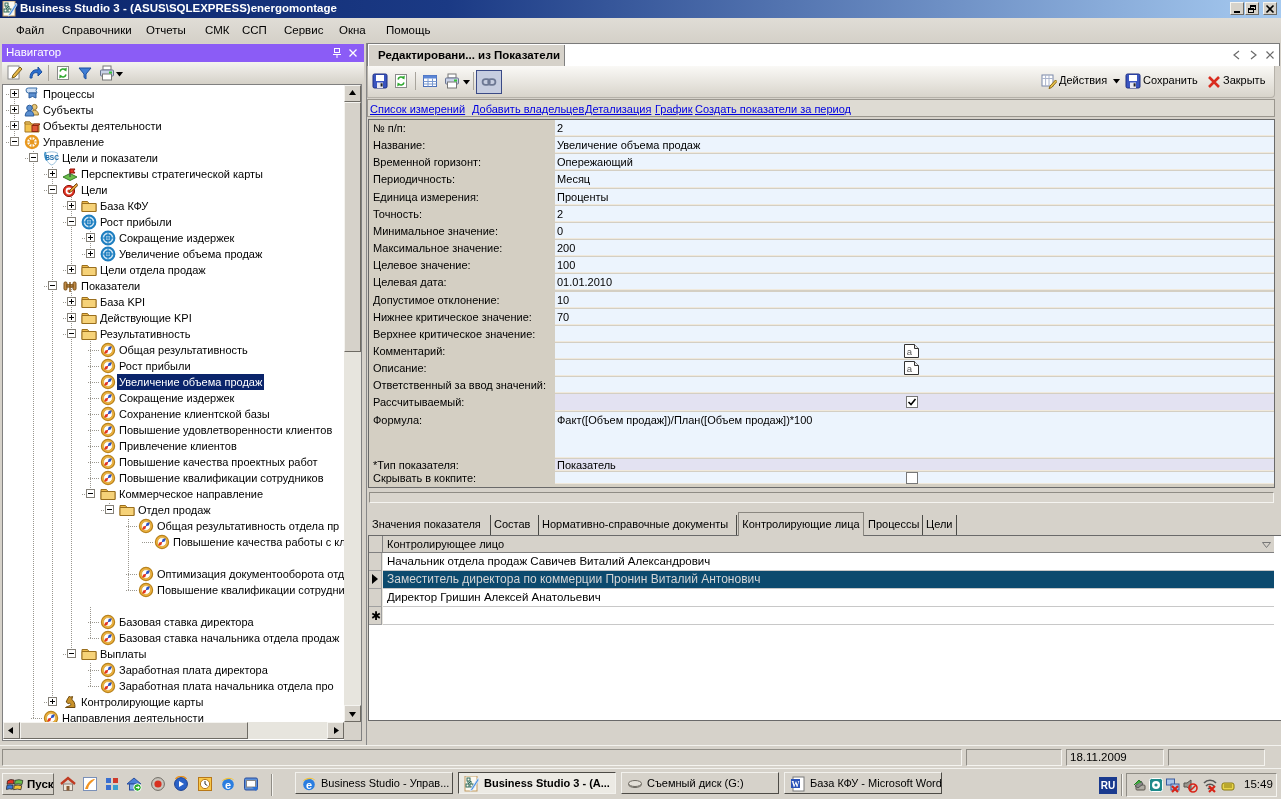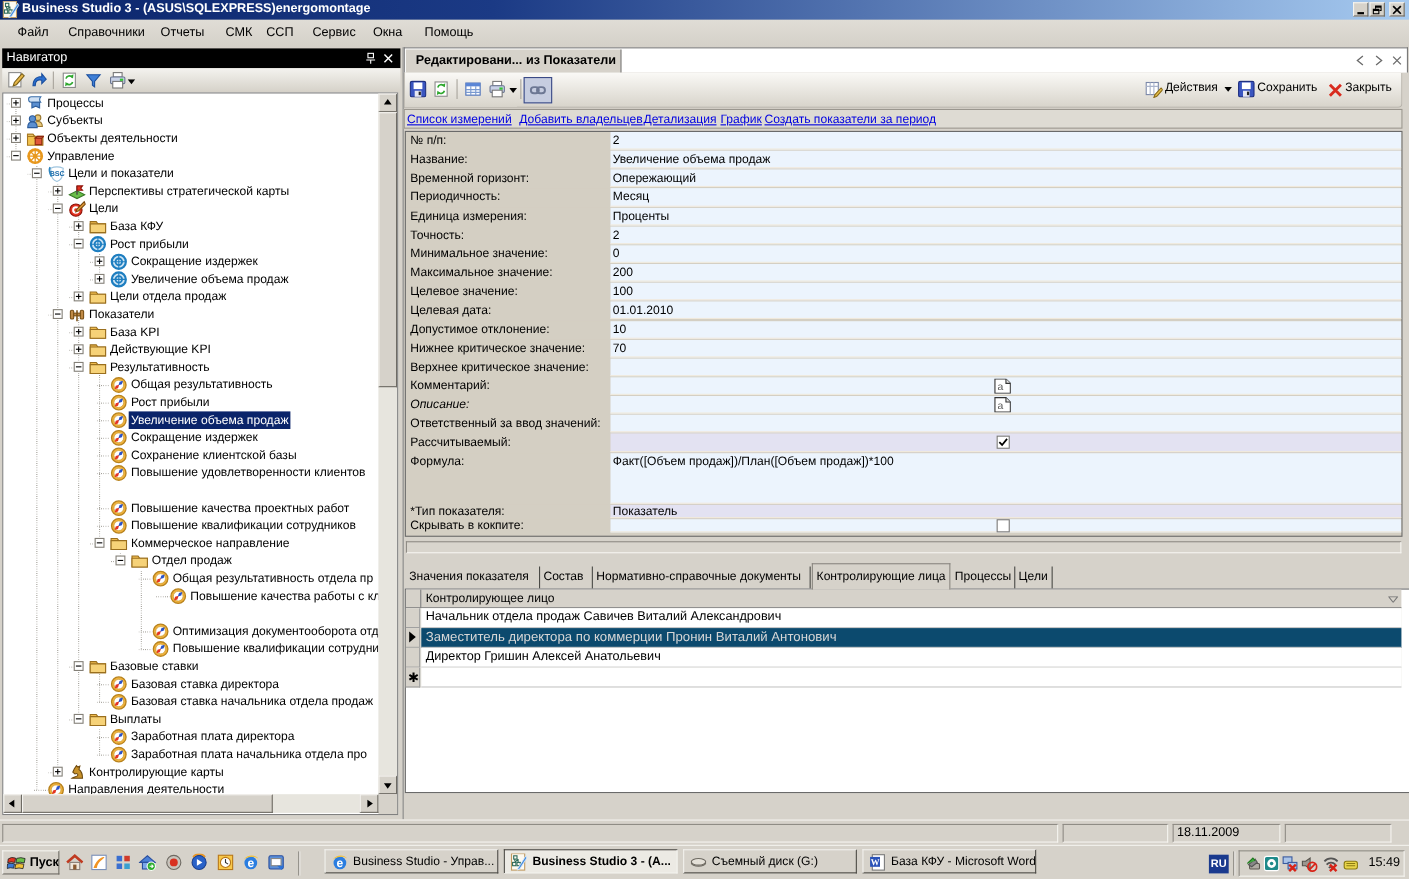--- a/index.html
+++ b/index.html
@@ -1,21 +1,21 @@
 <!DOCTYPE html>
 <html><head><meta charset="utf-8">
 <style>
 *{margin:0;padding:0;box-sizing:border-box;}
 html,body{width:1281px;height:799px;overflow:hidden;}
 body{font-family:"Liberation Sans",sans-serif;font-size:11px;color:#000;background:#d6d2ca;}
 #scr{position:relative;width:1281px;height:799px;background:#d6d2ca;overflow:hidden;}
 .abs{position:absolute;}
 .raised{border-top:1px solid #f5f4f0;border-left:1px solid #f5f4f0;border-right:1px solid #6e6b64;border-bottom:1px solid #6e6b64;}
 .sunken{border-top:1px solid #8f8c85;border-left:1px solid #8f8c85;border-right:1px solid #f5f4f0;border-bottom:1px solid #f5f4f0;}
-.navy{background:#000000;}
+.navy{background:#8b5cf6;}
 svg{display:block;}
 .trow{position:absolute;height:16px;line-height:16px;white-space:nowrap;}
 .tico{position:absolute;top:0px;}
 .ttxt{position:absolute;top:0;height:16px;line-height:16px;font-size:11px;white-space:nowrap;}
 .eb{position:absolute;width:9px;height:9px;top:3px;background:#fff;border:1px solid #848078;}
 .eb i{position:absolute;background:#000;}
 .eb .h{left:1px;top:3px;width:5px;height:1px;}
 .eb .v{left:3px;top:1px;width:1px;height:5px;}
 .dotv{position:absolute;width:1px;background-image:linear-gradient(#9a978f 1px,transparent 1px);background-size:1px 2px;}
 .doth{position:absolute;height:1px;background-image:linear-gradient(90deg,#9a978f 1px,transparent 1px);background-size:2px 1px;}
@@ -428,20 +428,32 @@
           <div class="tico" style="left:97px;">
             <svg class="" width="16" height="16" viewBox="0 0 16 16">
               <circle cx="8" cy="8" r="6.6" fill="#f0b23c" stroke="#b8831e" stroke-width="1.2"></circle>
               <circle cx="8" cy="8" r="4.4" fill="#fff" stroke="#c89830" stroke-width="0.6"></circle>
               <path d="M8.3 7.7 7.3 10.9 4.2 11.8 5.2 8.6z" fill="#e43322"></path>
               <path d="M7.7 8.3 8.7 5.1 11.8 4.2 10.8 7.4z" fill="#2a52c8"></path>
             </svg>
           </div>
           <div class="ttxt" style="left:116px;">Повышение удовлетворенности клиентов</div>
         </div>
+        <div class="trow" style="left:0;top:353px;width:341px;">
+          <div class="doth" style="left:85px;top:8px;width:12px;"></div>
+          <div class="tico" style="left:97px;">
+            <svg class="" width="16" height="16" viewBox="0 0 16 16">
+              <circle cx="8" cy="8" r="6.6" fill="#f0b23c" stroke="#b8831e" stroke-width="1.2"></circle>
+              <circle cx="8" cy="8" r="4.4" fill="#fff" stroke="#c89830" stroke-width="0.6"></circle>
+              <path d="M8.3 7.7 7.3 10.9 4.2 11.8 5.2 8.6z" fill="#e43322"></path>
+              <path d="M7.7 8.3 8.7 5.1 11.8 4.2 10.8 7.4z" fill="#2a52c8"></path>
+            </svg>
+          </div>
+          <div class="ttxt" style="left:116px;">Привлечение клиентов</div>
+        </div>
         <div class="trow" style="left:0;top:369px;width:341px;">
           <div class="doth" style="left:85px;top:8px;width:12px;"></div>
           <div class="tico" style="left:97px;">
             <svg class="" width="16" height="16" viewBox="0 0 16 16">
               <circle cx="8" cy="8" r="6.6" fill="#f0b23c" stroke="#b8831e" stroke-width="1.2"></circle>
               <circle cx="8" cy="8" r="4.4" fill="#fff" stroke="#c89830" stroke-width="0.6"></circle>
               <path d="M8.3 7.7 7.3 10.9 4.2 11.8 5.2 8.6z" fill="#e43322"></path>
               <path d="M7.7 8.3 8.7 5.1 11.8 4.2 10.8 7.4z" fill="#2a52c8"></path>
             </svg>
           </div>
@@ -525,33 +537,20 @@
           <div class="doth" style="left:123px;top:8px;width:12px;"></div>
           <div class="tico" style="left:135px;">
             <svg class="" width="16" height="16" viewBox="0 0 16 16">
               <circle cx="8" cy="8" r="6.6" fill="#f0b23c" stroke="#b8831e" stroke-width="1.2"></circle>
               <circle cx="8" cy="8" r="4.4" fill="#fff" stroke="#c89830" stroke-width="0.6"></circle>
               <path d="M8.3 7.7 7.3 10.9 4.2 11.8 5.2 8.6z" fill="#e43322"></path>
               <path d="M7.7 8.3 8.7 5.1 11.8 4.2 10.8 7.4z" fill="#2a52c8"></path>
             </svg>
           </div>
           <div class="ttxt" style="left:154px;">Повышение квалификации сотрудни</div>
-        </div>
-        <div class="trow" style="left:0;top:513px;width:341px;">
-          <div class="doth" style="left:60px;top:8px;width:12px;"></div>
-          <div class="eb" style="left:64px;">
-            <i class="h"></i>
-          </div>
-          <div class="tico" style="left:78px;">
-            <svg class="" width="16" height="16" viewBox="0 0 16 16">
-              <path d="M1 3.5h5.5L8 5.5h7v8H1z" fill="#f0bc4e" stroke="#9a6f1e"></path>
-              <path d="M1 5.5h14v8H1z" fill="#f6d278" stroke="#9a6f1e"></path>
-            </svg>
-          </div>
-          <div class="ttxt" style="left:97px;">Базовые ставки</div>
         </div>
         <div class="trow" style="left:0;top:529px;width:341px;">
           <div class="doth" style="left:85px;top:8px;width:12px;"></div>
           <div class="tico" style="left:97px;">
             <svg class="" width="16" height="16" viewBox="0 0 16 16">
               <circle cx="8" cy="8" r="6.6" fill="#f0b23c" stroke="#b8831e" stroke-width="1.2"></circle>
               <circle cx="8" cy="8" r="4.4" fill="#fff" stroke="#c89830" stroke-width="0.6"></circle>
               <path d="M8.3 7.7 7.3 10.9 4.2 11.8 5.2 8.6z" fill="#e43322"></path>
               <path d="M7.7 8.3 8.7 5.1 11.8 4.2 10.8 7.4z" fill="#2a52c8"></path>
             </svg>
@@ -840,21 +839,21 @@
           <div class="flbl" style="top:2px;">Комментарий:</div>
           <svg class="abs" style="left:534px;top:1px;" width="16" height="14" viewBox="0 0 16 14">
             <path d="M1.5 0.5h10l4 4v9h-14z" fill="#fff" stroke="#333"></path>
             <path d="M11.5 0.5v4h4" fill="#e8e8e8" stroke="#333"></path>
             <text x="6.5" y="10.5" font-size="9.5" fill="#555" text-anchor="middle" font-family="Liberation Sans,sans-serif">a</text>
           </svg>
         </div>
         <div class="frow" style="top:240.10px;height:17.15px;">
           <div class="abs" style="left:0;top:0;width:184px;height:17.15px;background:#d4cfc3;"></div>
           <div class="abs" style="left:186px;top:0;width:719px;height:16.15px;background:#ecf4fd;border-bottom:1px solid #f0e9dc;"></div>
-          <div class="flbl" style="top:2px;font-style:italic;">Описание:</div>
+          <div class="flbl" style="top:2px;">Описание:</div>
           <svg class="abs" style="left:534px;top:1px;" width="16" height="14" viewBox="0 0 16 14">
             <path d="M1.5 0.5h10l4 4v9h-14z" fill="#fff" stroke="#333"></path>
             <path d="M11.5 0.5v4h4" fill="#e8e8e8" stroke="#333"></path>
             <text x="6.5" y="10.5" font-size="9.5" fill="#555" text-anchor="middle" font-family="Liberation Sans,sans-serif">a</text>
           </svg>
         </div>
         <div class="frow" style="top:257.25px;height:17.15px;">
           <div class="abs" style="left:0;top:0;width:184px;height:17.15px;background:#d4cfc3;"></div>
           <div class="abs" style="left:186px;top:0;width:719px;height:16.15px;background:#ecf4fd;border-bottom:1px solid #f0e9dc;"></div>
           <div class="flbl" style="top:2px;">Ответственный за ввод значений:</div>

